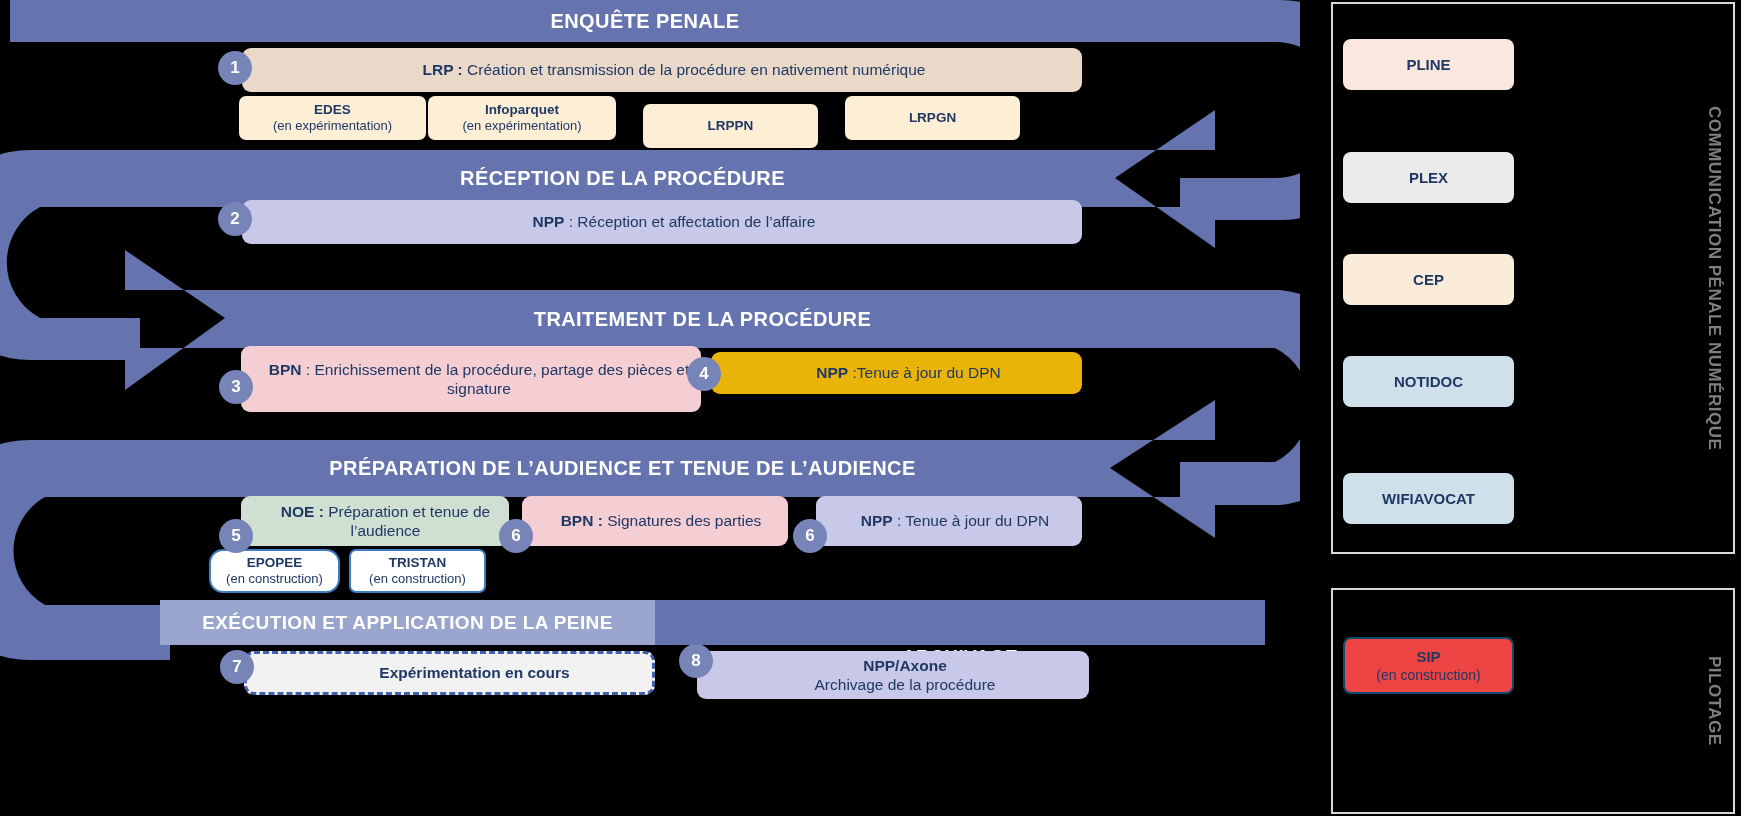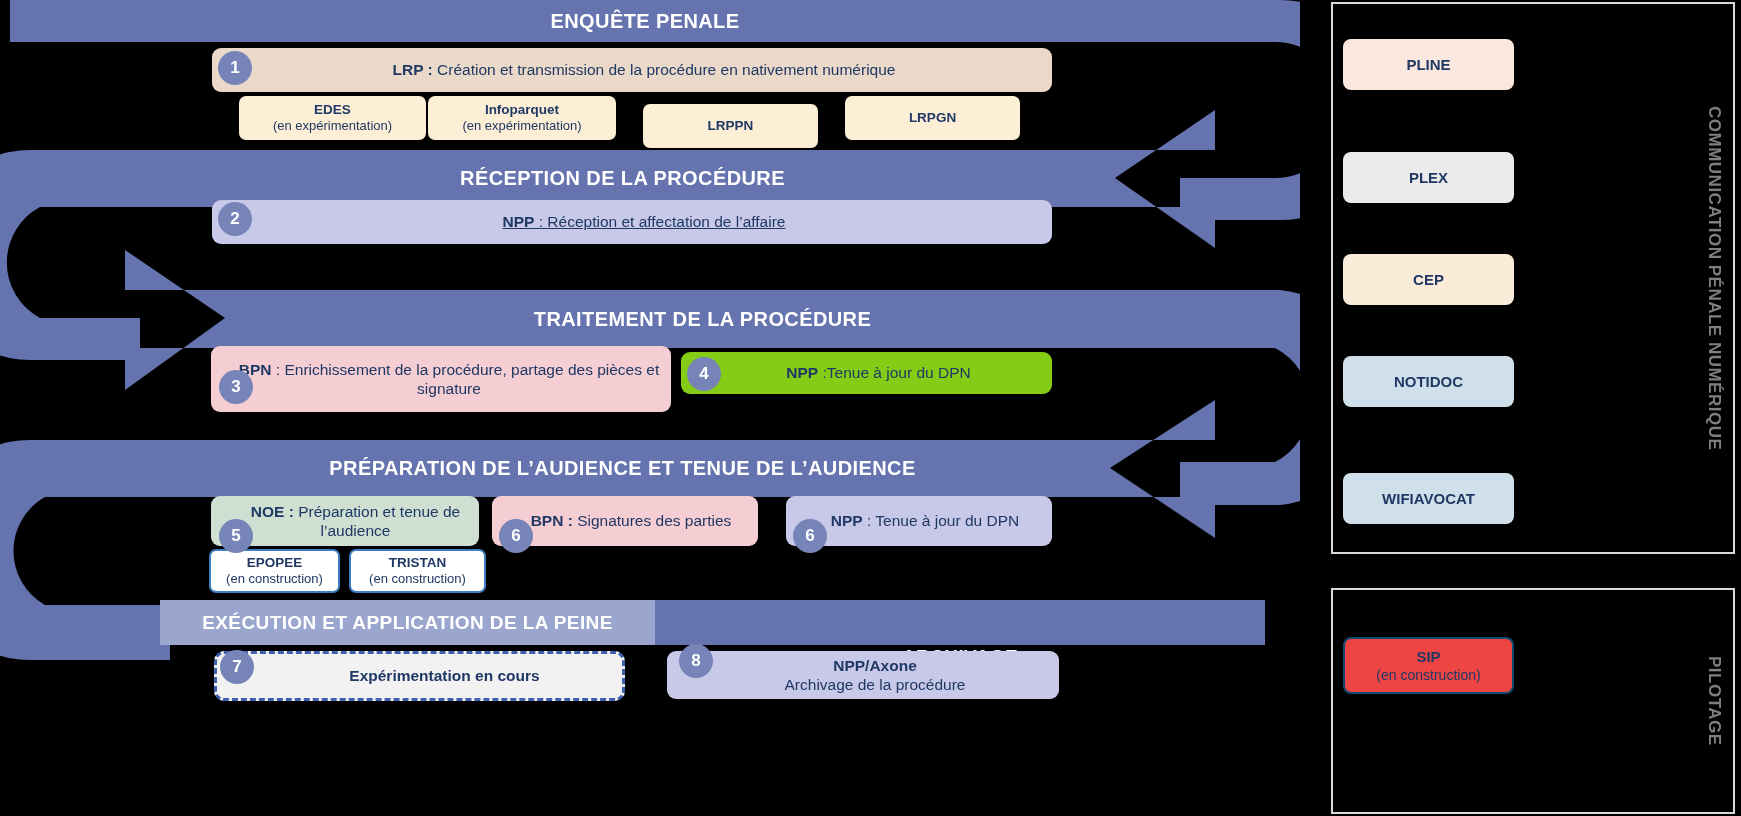--- a/index.html
+++ b/index.html
@@ -44,20 +44,21 @@
     position: absolute;
     border-radius: 9px;
     display: flex;
     align-items: center;
     justify-content: center;
     text-align: center;
     color: #1f3864;
     font-size: 15.5px;
     line-height: 1.25;
     padding: 4px 10px 4px 34px;
+    margin-left: 30px;
   }
   .card b { font-weight: bold; }
 
   .badge {
     position: absolute;
     width: 34px; height: 34px;
     border-radius: 50%;
     background: #7684b8;
     color: #ffffff;
     font-size: 17px;
@@ -205,57 +206,57 @@
     <span class="t-name">Infoparquet</span>
     <span class="t-sub">(en expérimentation)</span>
   </div>
   <div class="tool" style="left:643px; top:104px; width:175px; height:44px; background:#fdeed6;">
     <span class="t-name">LRPPN</span>
   </div>
   <div class="tool" style="left:845px; top:96px; width:175px; height:44px; background:#fdeed6;">
     <span class="t-name">LRPGN</span>
   </div>
 
-  <div class="card" style="left:212px; top:200px; width:840px; height:44px; background:#c8c9e8;text-decoration:underline;">
+  <div class="card" style="left:212px; top:200px; width:840px; height:44px; background:#c8c9e8;">
     <span>
       <b>NPP</b><span> : Réception et affectation de l’affaire</span>
     </span>
   </div>
   <div class="badge" style="left:218px; top:202px;">
       <span>2</span>
     </div>
 
   <div class="card" style="left:211px; top:346px; width:460px; height:66px; background:#f5ced3; padding-left:26px;">
     <span>
       <b>BPN</b><span> : Enrichissement de la procédure, partage des pièces et signature</span>
     </span>
   </div>
   <div class="badge" style="left:219px; top:370px;">
       <span>3</span>
     </div>
 
-  <div class="card" style="left:681px; top:352px; width:371px; height:42px; background:#84cc16;">
+  <div class="card" style="left:681px; top:352px; width:371px; height:42px; background:#eab308;">
     <span>
       <b>NPP</b><span> :Tenue à jour du DPN</span>
     </span>
   </div>
   <div class="badge" style="left:687px; top:357px;">
       <span>4</span>
     </div>
 
   <div class="card" style="left:211px; top:496px; width:268px; height:50px; background:#cfe0d3; padding-left:31px;">
     <span>
       <b>NOE :</b><span> Préparation et tenue de l’audience</span>
     </span>
   </div>
   <div class="badge" style="left:219px; top:519px;">
       <span>5</span>
     </div>
 
-  <div class="tool outline" style="left:209px; top:549px; width:131px; height:44px;">
+  <div class="tool outline" style="left:209px; top:549px; width:131px; height:44px;border-radius:14px;">
     <span class="t-name">EPOPEE</span>
     <span class="t-sub">(en construction)</span>
   </div>
   <div class="tool outline" style="left:349px; top:549px; width:137px; height:44px;">
     <span class="t-name">TRISTAN</span>
     <span class="t-sub">(en construction)</span>
   </div>
 
   <div class="card" style="left:492px; top:496px; width:266px; height:50px; background:#f5ced3; padding-left:22px;">
     <span>
@@ -268,21 +269,21 @@
 
   <div class="card" style="left:786px; top:496px; width:266px; height:50px; background:#c8c9e8; padding-left:22px;">
     <span>
       <b>NPP</b><span> : Tenue à jour du DPN</span>
     </span>
   </div>
   <div class="badge" style="left:793px; top:519px;">
       <span>6</span>
     </div>
 
-  <div class="card dashed" style="left:214px; top:651px; width:411px; height:50px; padding-left:60px;">
+  <div class="card dashed" style="left:214px; top:651px; width:411px; height:44px; padding-left:60px;">
     <span style="font-weight:bold;">
       <span>Expérimentation en cours</span>
     </span>
   </div>
   <div class="badge" style="left:220px; top:650px;">
       <span>7</span>
     </div>
 
   <div class="card" style="left:667px; top:651px; width:392px; height:48px; background:#c8c9e8; padding-left:34px; flex-direction:column;">
     <b>NPP/Axone</b>

